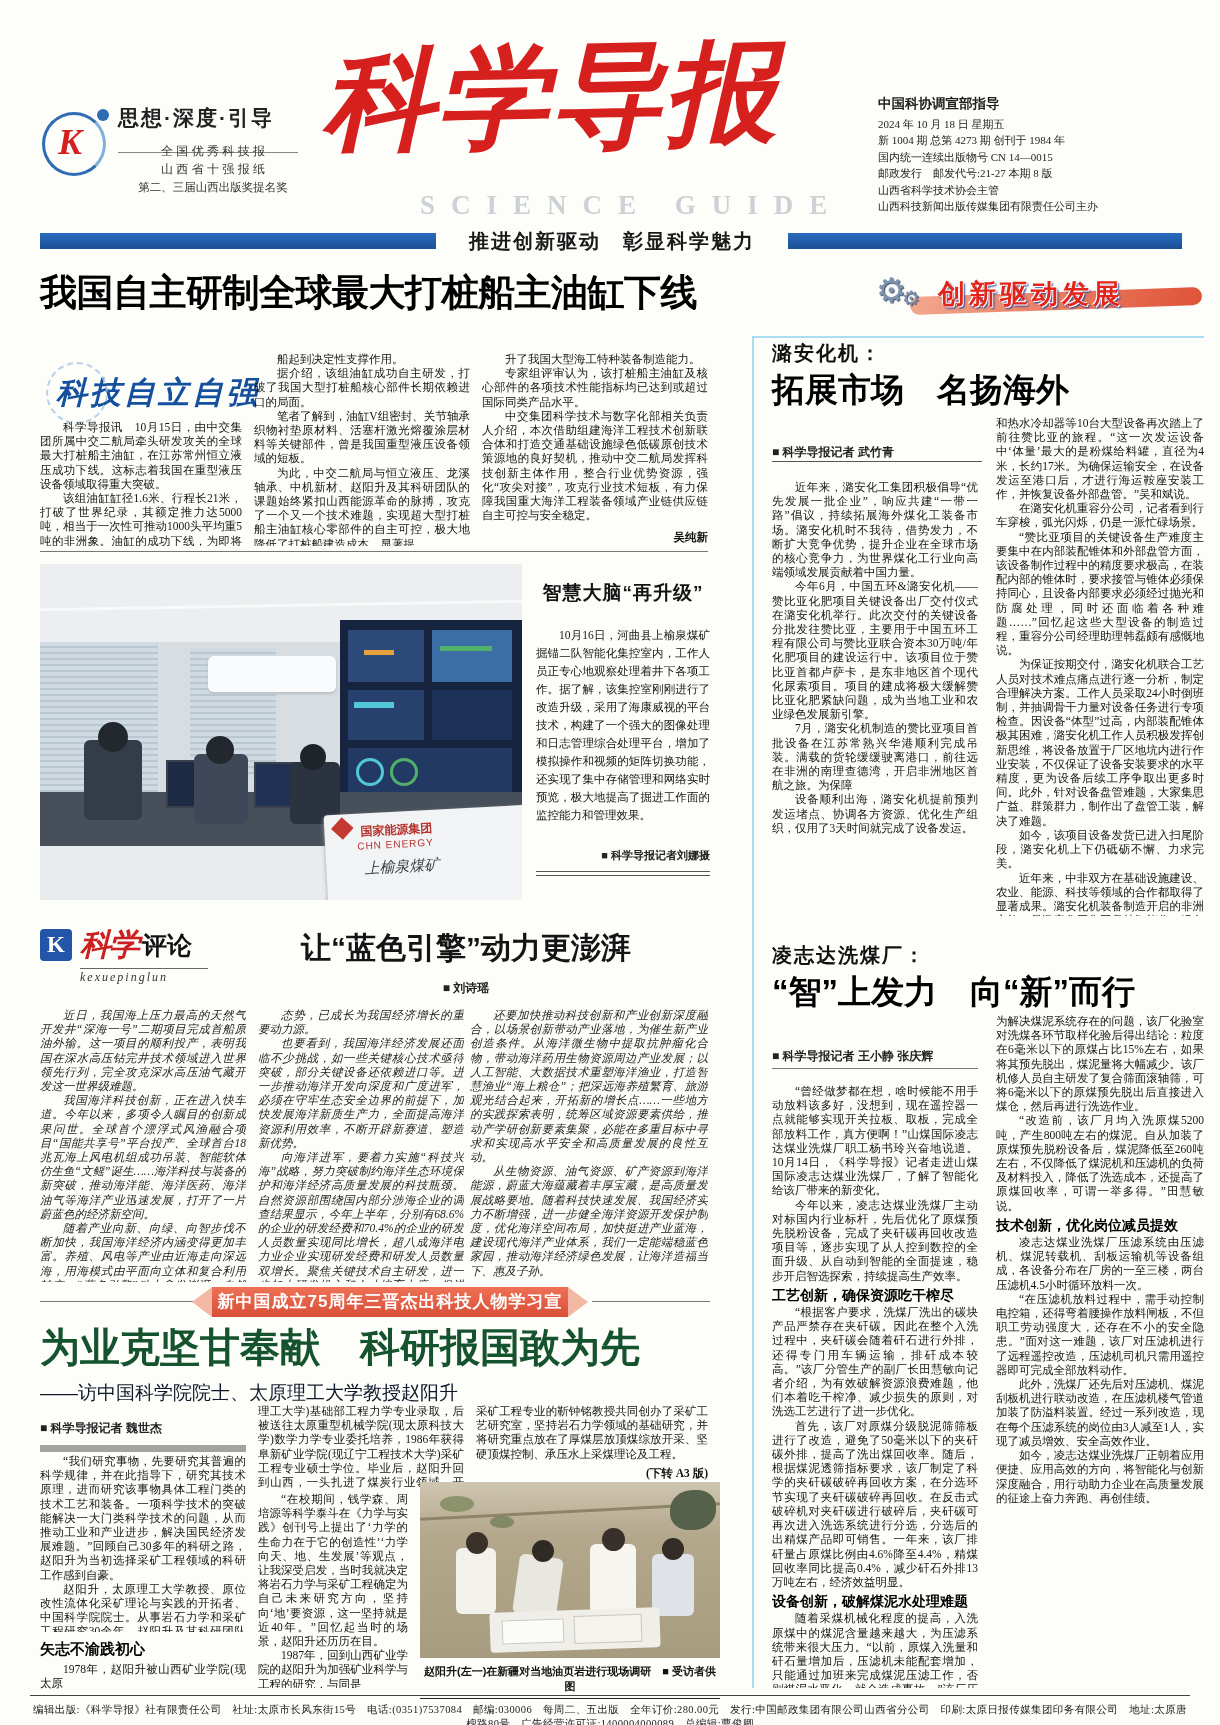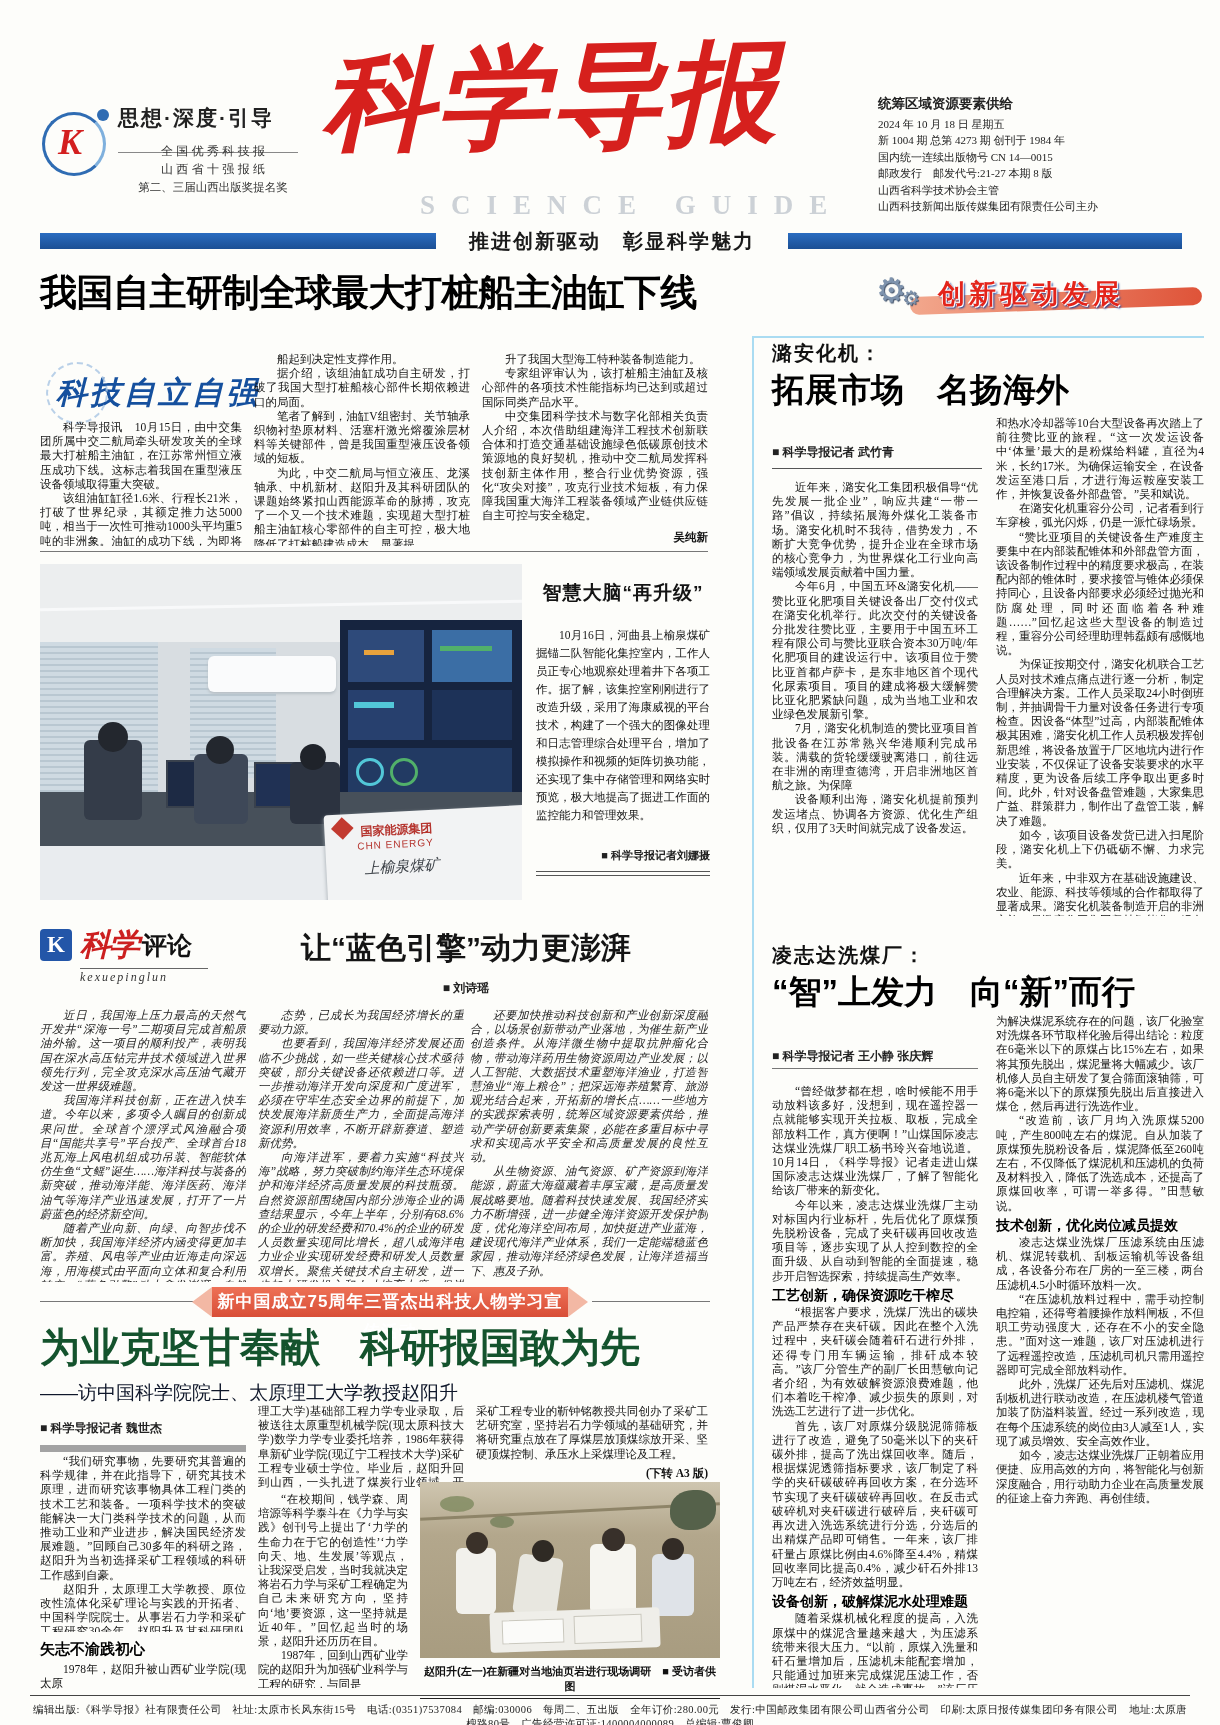--- a/index.html
+++ b/index.html
@@ -72,21 +72,21 @@
   <div class="abs sans" style="left:118px;top:142px;width:190px;font-size:12px;line-height:18px;color:#333;text-align:center;">
     <div>全 国 优 秀 科 技 报</div>
     <div>山 西 省 十 强 报 纸</div>
     <div style="font-size:11.5px;">第二、三届山西出版奖提名奖</div>
   </div>
 
   <div class="abs m-title" style="left:322px;top:40px;">科学导报</div>
   <div class="abs m-en" style="left:420px;top:190px;">SCIENCE GUIDE</div>
 
   <div class="abs info" style="left:878px;top:96px;width:320px;">
-    <div class="first sans">统筹区域资源要素供给</div>
+    <div class="first sans">中国科协调宣部指导</div>
     <div>2024 年 10 月 18 日 星期五</div>
     <div>新 1004 期 总第 4273 期 创刊于 1984 年</div>
     <div>国内统一连续出版物号 CN 14—0015</div>
     <div>邮政发行　邮发代号:21-27 本期 8 版</div>
     <div>山西省科学技术协会主管</div>
     <div>山西科技新闻出版传媒集团有限责任公司主办</div>
   </div>
 
   <div class="abs blue-bar" style="left:40px;top:233px;width:396px;"></div>
   <div class="abs bar-text sans" style="left:438px;top:228px;width:348px;text-align:center;">推进创新驱动　彰显科学魅力</div>
@@ -249,21 +249,21 @@
 
   <div class="abs" style="left:876px;top:272px;width:334px;height:48px;">
     <div class="abs inno-swoosh" style="left:34px;top:20px;width:292px;height:18px;"></div>
     <span class="abs gear" style="left:0;top:-2px;font-size:34px;">⚙</span>
     <span class="abs gear" style="left:26px;top:14px;font-size:20px;">⚙</span>
     <div class="abs inno-text sans" style="left:62px;top:4px;">创新驱动发展</div>
   </div>
 
   <div class="abs kicker sans" style="left:772px;top:340px;">潞安化机：</div>
   <div class="abs hl-right sans" style="left:772px;top:368px;">拓展市场　名扬海外</div>
-  <div class="abs byline" style="left:772px;top:444px;width:210px;border-bottom:1px solid #555;padding-bottom:7px;">■ 科学导报记者 武竹青</div>
+  <div class="abs byline" style="left:772px;top:444px;width:210px;border-bottom:1px solid #555;">■ 科学导报记者 武竹青</div>
 
   <div class="abs body" style="left:772px;top:480px;width:206px;height:436px;">
     <p>近年来，潞安化工集团积极倡导“优先发展一批企业”，响应共建“一带一路”倡议，持续拓展海外煤化工装备市场。潞安化机时不我待，借势发力，不断扩大竞争优势，提升企业在全球市场的核心竞争力，为世界煤化工行业向高端领域发展贡献着中国力量。</p>
     <p>今年6月，中国五环&amp;潞安化机——赞比亚化肥项目关键设备出厂交付仪式在潞安化机举行。此次交付的关键设备分批发往赞比亚，主要用于中国五环工程有限公司与赞比亚联合资本30万吨/年化肥项目的建设运行中。该项目位于赞比亚首都卢萨卡，是东非地区首个现代化尿素项目。项目的建成将极大缓解赞比亚化肥紧缺问题，成为当地工业和农业绿色发展新引擎。</p>
     <p>7月，潞安化机制造的赞比亚项目首批设备在江苏常熟兴华港顺利完成吊装。满载的货轮缓缓驶离港口，前往远在非洲的南理查德湾，开启非洲地区首航之旅。为保障</p>
     <p>设备顺利出海，潞安化机提前预判发运堵点、协调各方资源、优化生产组织，仅用了3天时间就完成了设备发运。</p>
 
   </div>
   <div class="abs body" style="left:996px;top:416px;width:208px;height:500px;">
     <p style="text-indent:0;">和热水冷却器等10台大型设备再次踏上了前往赞比亚的旅程。“这一次发运设备中‘体量’最大的是粉煤给料罐，直径为4米，长约17米。为确保运输安全，在设备发运至港口后，才进行海运鞍座安装工作，并恢复设备外部盘管。”吴和斌说。</p>

